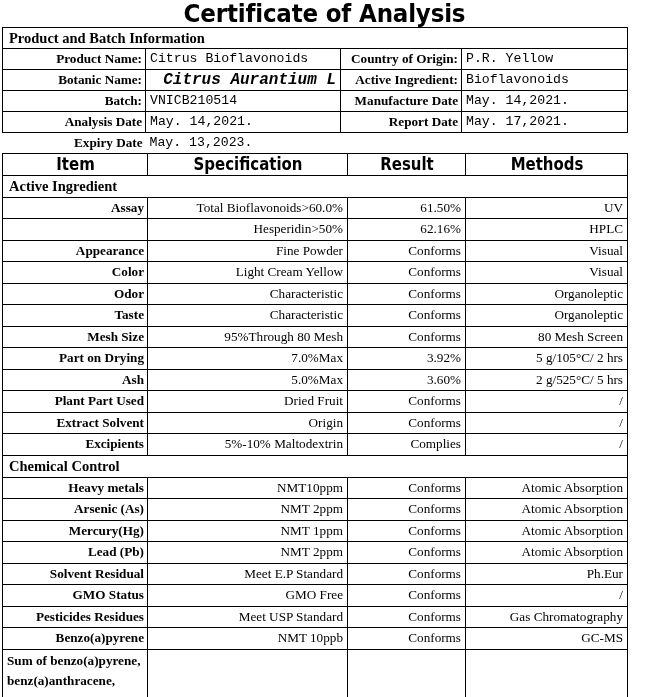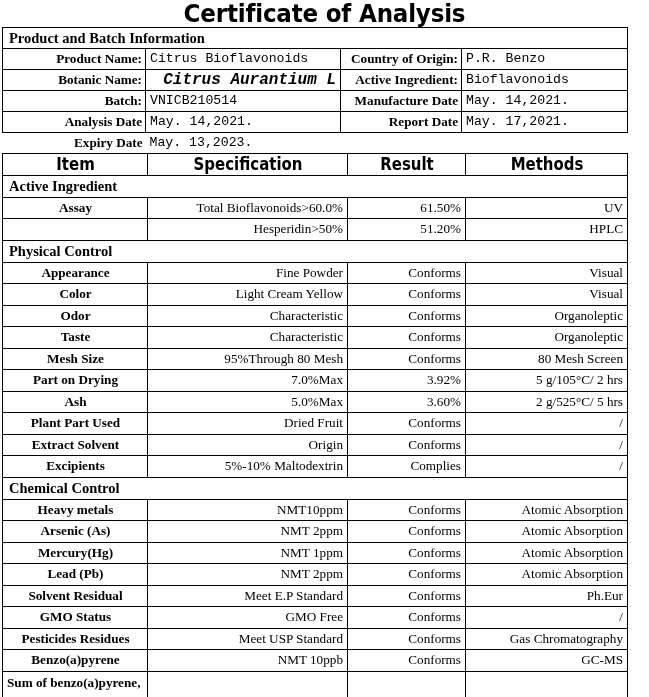--- a/index.html
+++ b/index.html
@@ -99,21 +99,21 @@
   .section-row td {
     font-weight: bold;
     font-size: 14.5px;
     text-align: left;
     padding-left: 6px;
     height: 21px;
     line-height: 21px;
   }
   .item {
     font-weight: bold;
-    text-align: center;
+    text-align: right;
     padding-right: 3px;
   }
   .spec, .result, .method {
     text-align: right;
     padding-right: 4px;
     font-weight: normal;
   }
   .tall-item {
     text-align: left;
     font-weight: bold;
@@ -143,21 +143,21 @@
         <col style="width:166px">
     </colgroup>
     <tbody>
       <tr>
         <td class="info-title" colspan="4">Product and Batch Information</td>
       </tr>
       <tr>
         <td class="lbl">Product Name:</td>
         <td class="val">Citrus Bioflavonoids</td>
         <td class="lbl">Country of Origin:</td>
-        <td class="val">P.R. Benzo</td>
+        <td class="val">P.R. Yellow</td>
       </tr>
       <tr>
         <td class="lbl">Botanic Name:</td>
         <td class="val botanic">Citrus Aurantium L</td>
         <td class="lbl">Active Ingredient:</td>
         <td class="val">Bioflavonoids</td>
       </tr>
       <tr>
         <td class="lbl">Batch:</td>
         <td class="val">VNICB210514</td>
@@ -200,27 +200,24 @@
       </tr>
       <tr>
         <td class="item">Assay</td>
         <td class="spec">Total Bioflavonoids&gt;60.0%</td>
         <td class="result">61.50%</td>
         <td class="method">UV</td>
       </tr>
       <tr>
         <td class="item"></td>
         <td class="spec">Hesperidin&gt;50%</td>
-        <td class="result">51.20%</td>
+        <td class="result">62.16%</td>
         <td class="method">HPLC</td>
       </tr>
 
-      <tr class="section-row">
-        <td colspan="4">Physical Control</td>
-      </tr>
       <tr>
         <td class="item">Appearance</td>
         <td class="spec">Fine Powder</td>
         <td class="result">Conforms</td>
         <td class="method">Visual</td>
       </tr>
       <tr>
         <td class="item">Color</td>
         <td class="spec">Light Cream Yellow</td>
         <td class="result">Conforms</td>

